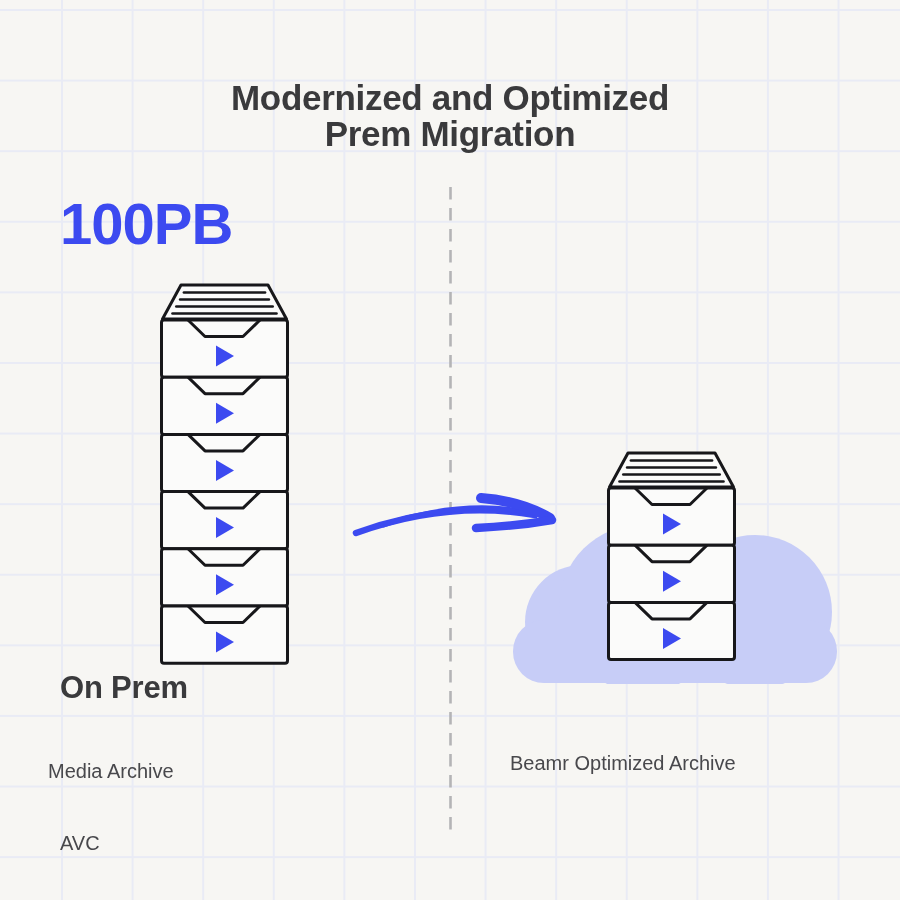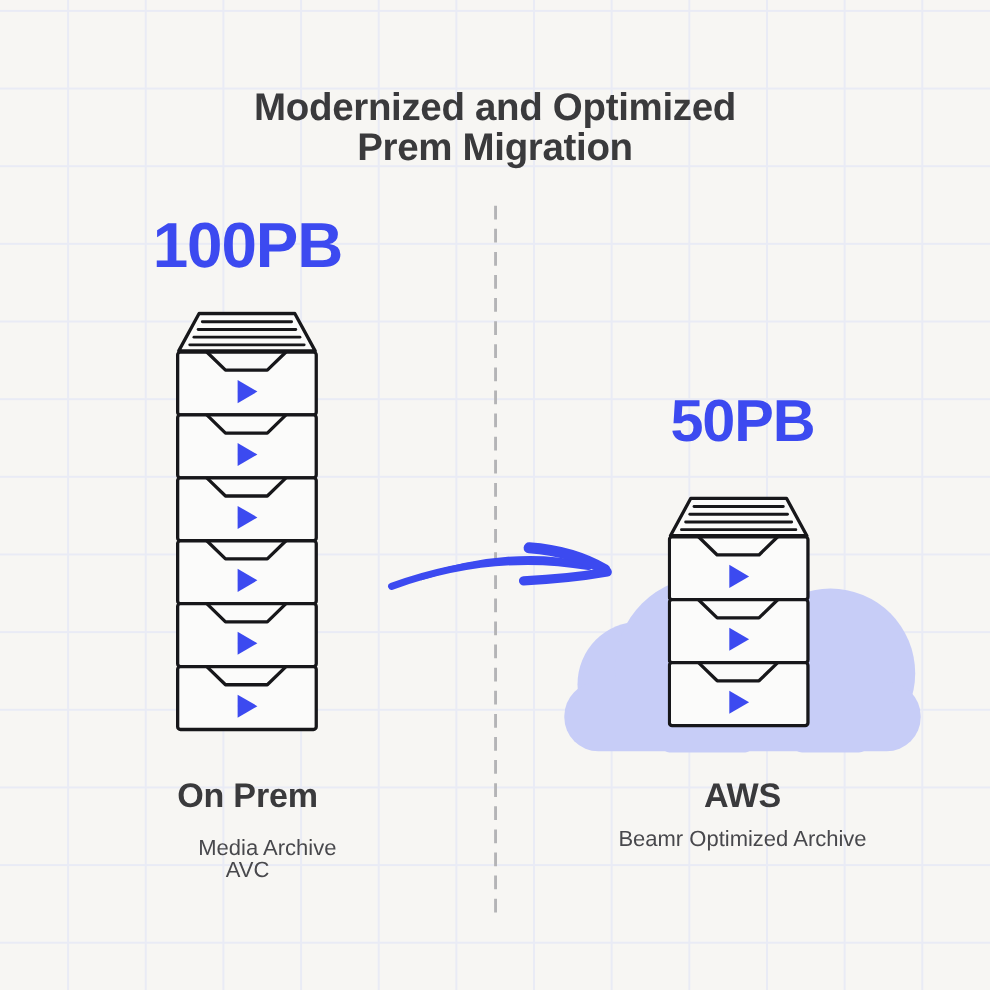--- a/index.html
+++ b/index.html
@@ -11,33 +11,33 @@
       linear-gradient(to right,var(--grid,#e9ebf5) 2px,transparent 2px),
       linear-gradient(to bottom,var(--grid,#e9ebf5) 2px,transparent 2px);
     background-size:70.6px 70.6px;
     background-position:61px 9px;
   }
   .title{
     position:absolute;top:80px;left:0;width:900px;margin:0;
     text-align:center;font-size:35px;font-weight:800;
     color:var(--heading,#3a3a3c);line-height:36px;letter-spacing:-0.3px;
   }
-  .abs{position:absolute;text-align:center;}
+  .abs{position:absolute;text-align:left;}
   .capacity{
     font-weight:800;color:var(--accent,#3c4af0);letter-spacing:-1px;
   }
   #capacity-left{left:60px;width:330px;top:190px;font-size:58px;}
   #capacity-right{left:510px;width:330px;top:352px;font-size:54px;}
   .platform{font-size:31px;font-weight:700;color:var(--heading,#3a3a3c);letter-spacing:-0.2px;}
-  #platform-left{left:60px;width:330px;top:706px;}
+  #platform-left{left:60px;width:330px;top:670px;}
   #platform-right{left:510px;width:330px;top:706px;}
   .subline{font-size:20px;font-weight:400;color:var(--body,#48484c);}
-  #archive-left{left:78px;width:330px;top:760px;}
+  #archive-left{left:48px;width:330px;top:760px;}
   #archive-right{left:510px;width:330px;top:752px;}
-  #codecs-left{left:60px;width:330px;top:780px;}
+  #codecs-left{left:60px;width:330px;top:832px;}
   #codecs-right{left:510px;width:330px;top:790px;}
   svg{display:block;}
   #divider{position:absolute;left:448px;top:184px;}
   #stack-left{position:absolute;left:160px;top:283px;}
   #stack-right{position:absolute;left:607px;top:451px;}
   #cloud{position:absolute;left:512px;top:514px;}
   #arrow{position:absolute;left:345px;top:483px;}
 </style>
 </head>
 <body>
@@ -131,18 +131,16 @@
 
   <svg id="arrow" width="215" height="62" viewBox="0 0 215 62">
     <g class="js-arrow" fill="none" stroke-linecap="round" stroke="#3c4af0">
       <path d="M11,50 C58,33 120,20 190,32" stroke-width="6.5"></path>
       <path d="M38,42 C90,25 140,20 186,30" stroke-width="5"></path>
       <path d="M136,15 Q176,18 205,35" stroke-width="10"></path>
       <path d="M131,45 Q173,43 207,37" stroke-width="8.5"></path>
     </g>
   </svg>
 
-  <div id="capacity-right" class="abs capacity">50PB</div>
 
-  <div id="platform-right" class="abs platform">AWS</div>
   <div id="archive-right" class="abs subline">Beamr Optimized Archive</div>
 
 </div>
 
 </body></html>

